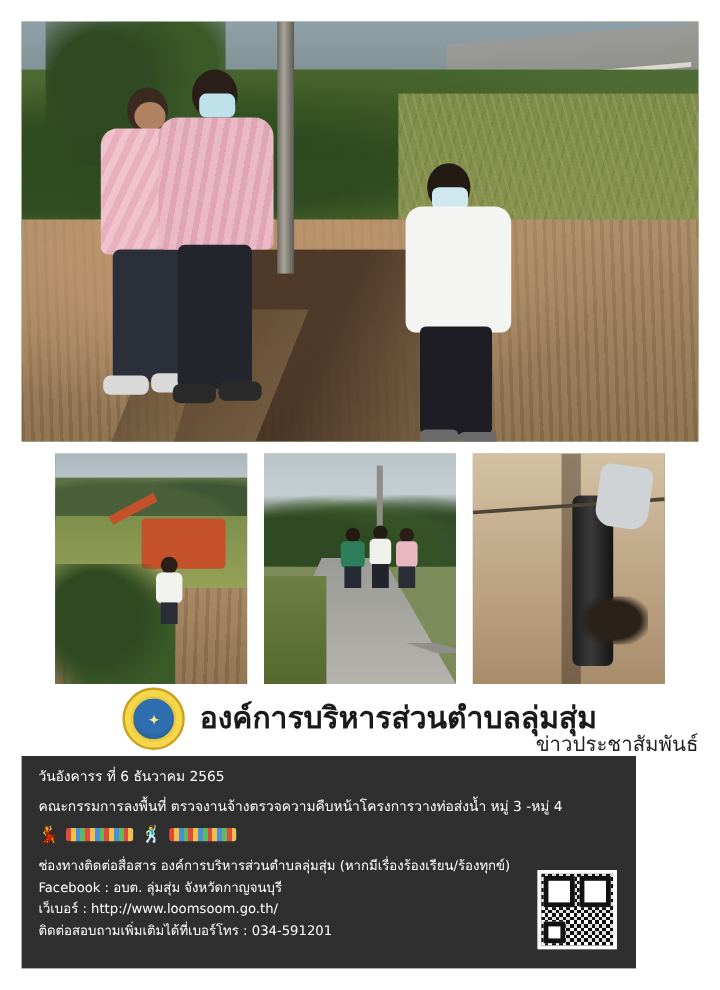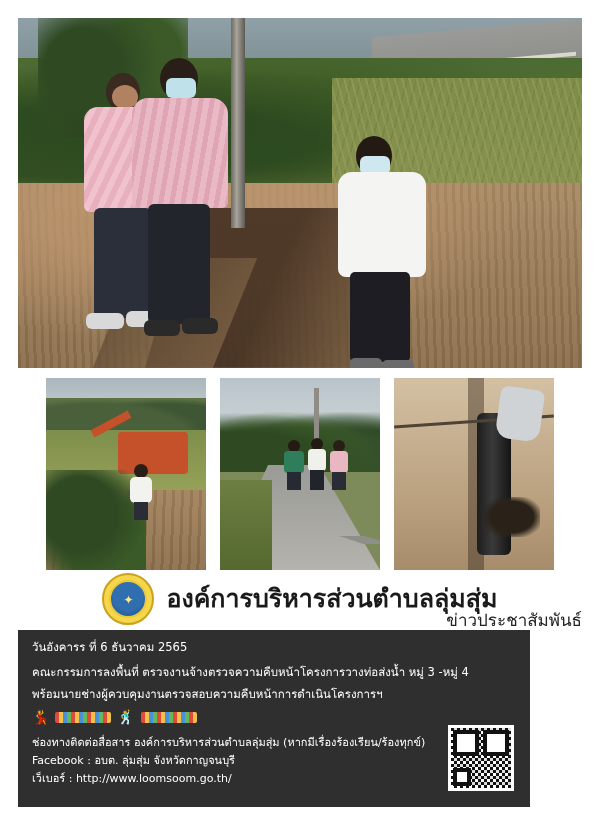--- a/index.html
+++ b/index.html
@@ -378,32 +378,32 @@
       <div class="inner"></div>
       <div class="glyph">✦</div>
     </div>
     <div class="org-title">องค์การบริหารส่วนตำบลลุ่มสุ่ม</div>
   </div>
   <div class="org-sub">ข่าวประชาสัมพันธ์</div>
 
   <div class="infobar">
     <div class="info-date">วันอังคารร ที่ 6 ธันวาคม 2565</div>
     <div class="info-line">คณะกรรมการลงพื้นที่ ตรวจงานจ้างตรวจความคืบหน้าโครงการวางท่อส่งน้ำ หมู่ 3 -หมู่ 4</div>
-    <div class="info-line">พร้อมนายช่างผู้ควบคุมงานตรวจสอบความคืบหน้าการดำเนินโครงการฯ</div>
 
     <div class="divider-row">
       <span class="dancer">💃</span>
       <span class="flags"></span>
       <span class="dancer">🕺</span>
       <span class="flags"></span>
     </div>
 
     <div class="contact-block">
       <div>ช่องทางติดต่อสื่อสาร องค์การบริหารส่วนตำบลลุ่มสุ่ม   (หากมีเรื่องร้องเรียน/ร้องทุกข์)</div>
       <div>Facebook : อบต. ลุ่มสุ่ม จังหวัดกาญจนบุรี</div>
       <div>เว็เบอร์ : http://www.loomsoom.go.th/</div>
+      <div>ติดต่อสอบถามเพิ่มเติมได้ที่เบอร์โทร : 034-591201</div>
     </div>
 
     <div class="qr">
       <div class="qr-bl"></div>
     </div>
   </div>
 </div>
 
 </body></html>

